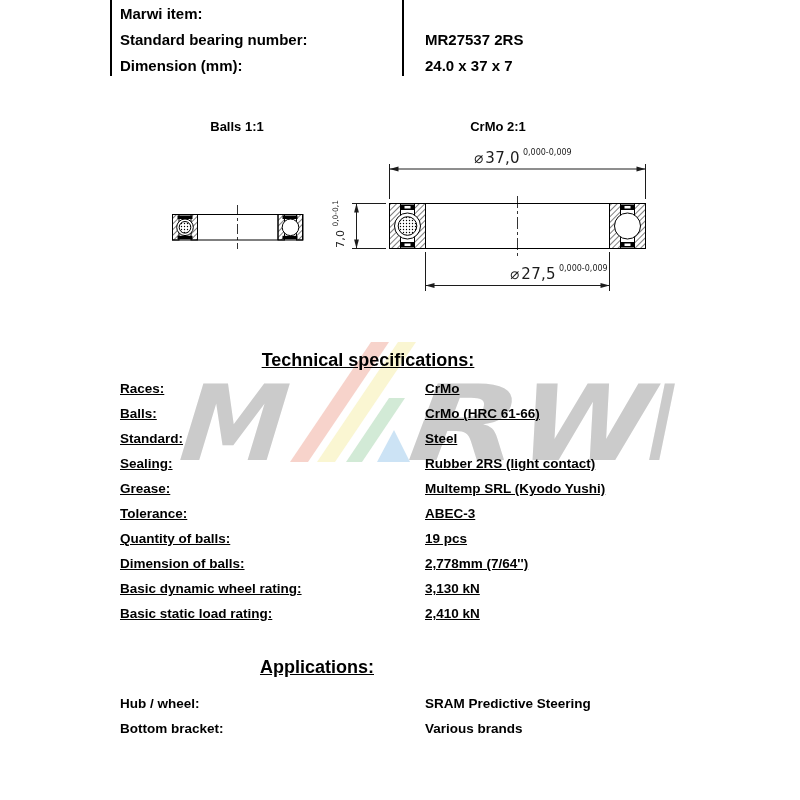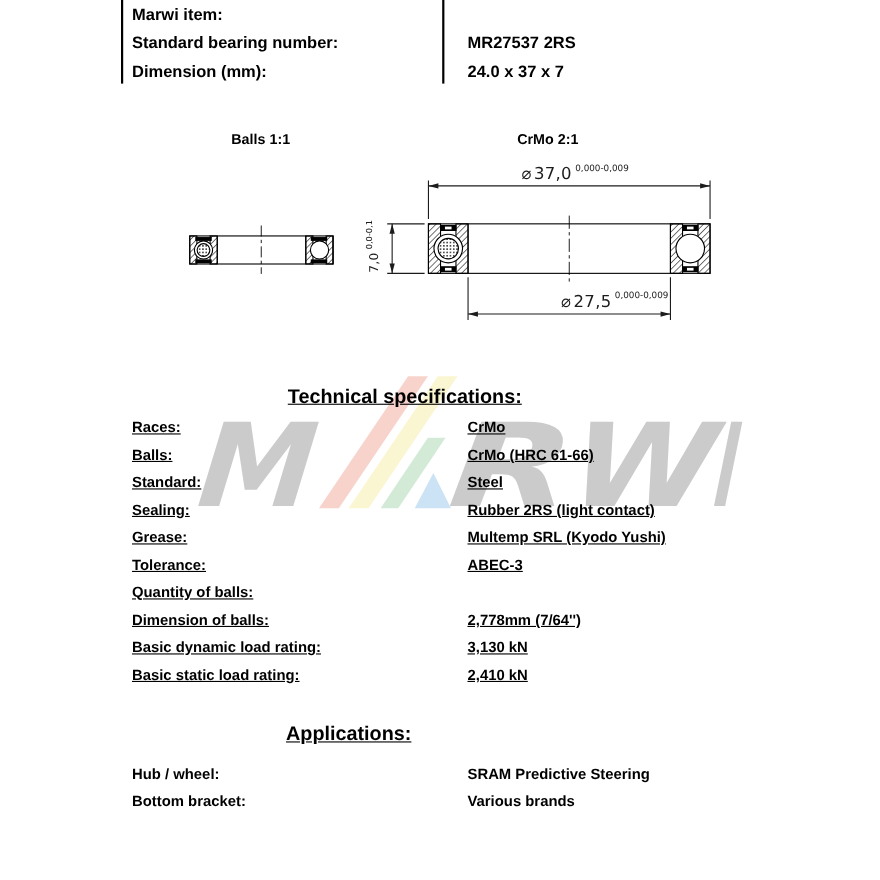--- a/index.html
+++ b/index.html
@@ -215,27 +215,28 @@
     <div class="data-row">
       <div class="label">Grease:</div>
       <div class="value">Multemp SRL (Kyodo Yushi)</div>
     </div>
     <div class="data-row">
       <div class="label">Tolerance:</div>
       <div class="value">ABEC-3</div>
     </div>
     <div class="data-row">
       <div class="label">Quantity of balls:</div>
+      <div class="value">19 pcs</div>
     </div>
     <div class="data-row">
       <div class="label">Dimension of balls:</div>
       <div class="value">2,778mm (7/64'')</div>
     </div>
     <div class="data-row">
-      <div class="label">Basic dynamic load rating:</div>
+      <div class="label">Basic dynamic wheel rating:</div>
       <div class="value">3,130 kN</div>
     </div>
     <div class="data-row">
       <div class="label">Basic static load rating:</div>
       <div class="value">2,410 kN</div>
     </div>
   </div>
 
   <div class="section-heading h-app">Applications:</div>
 

